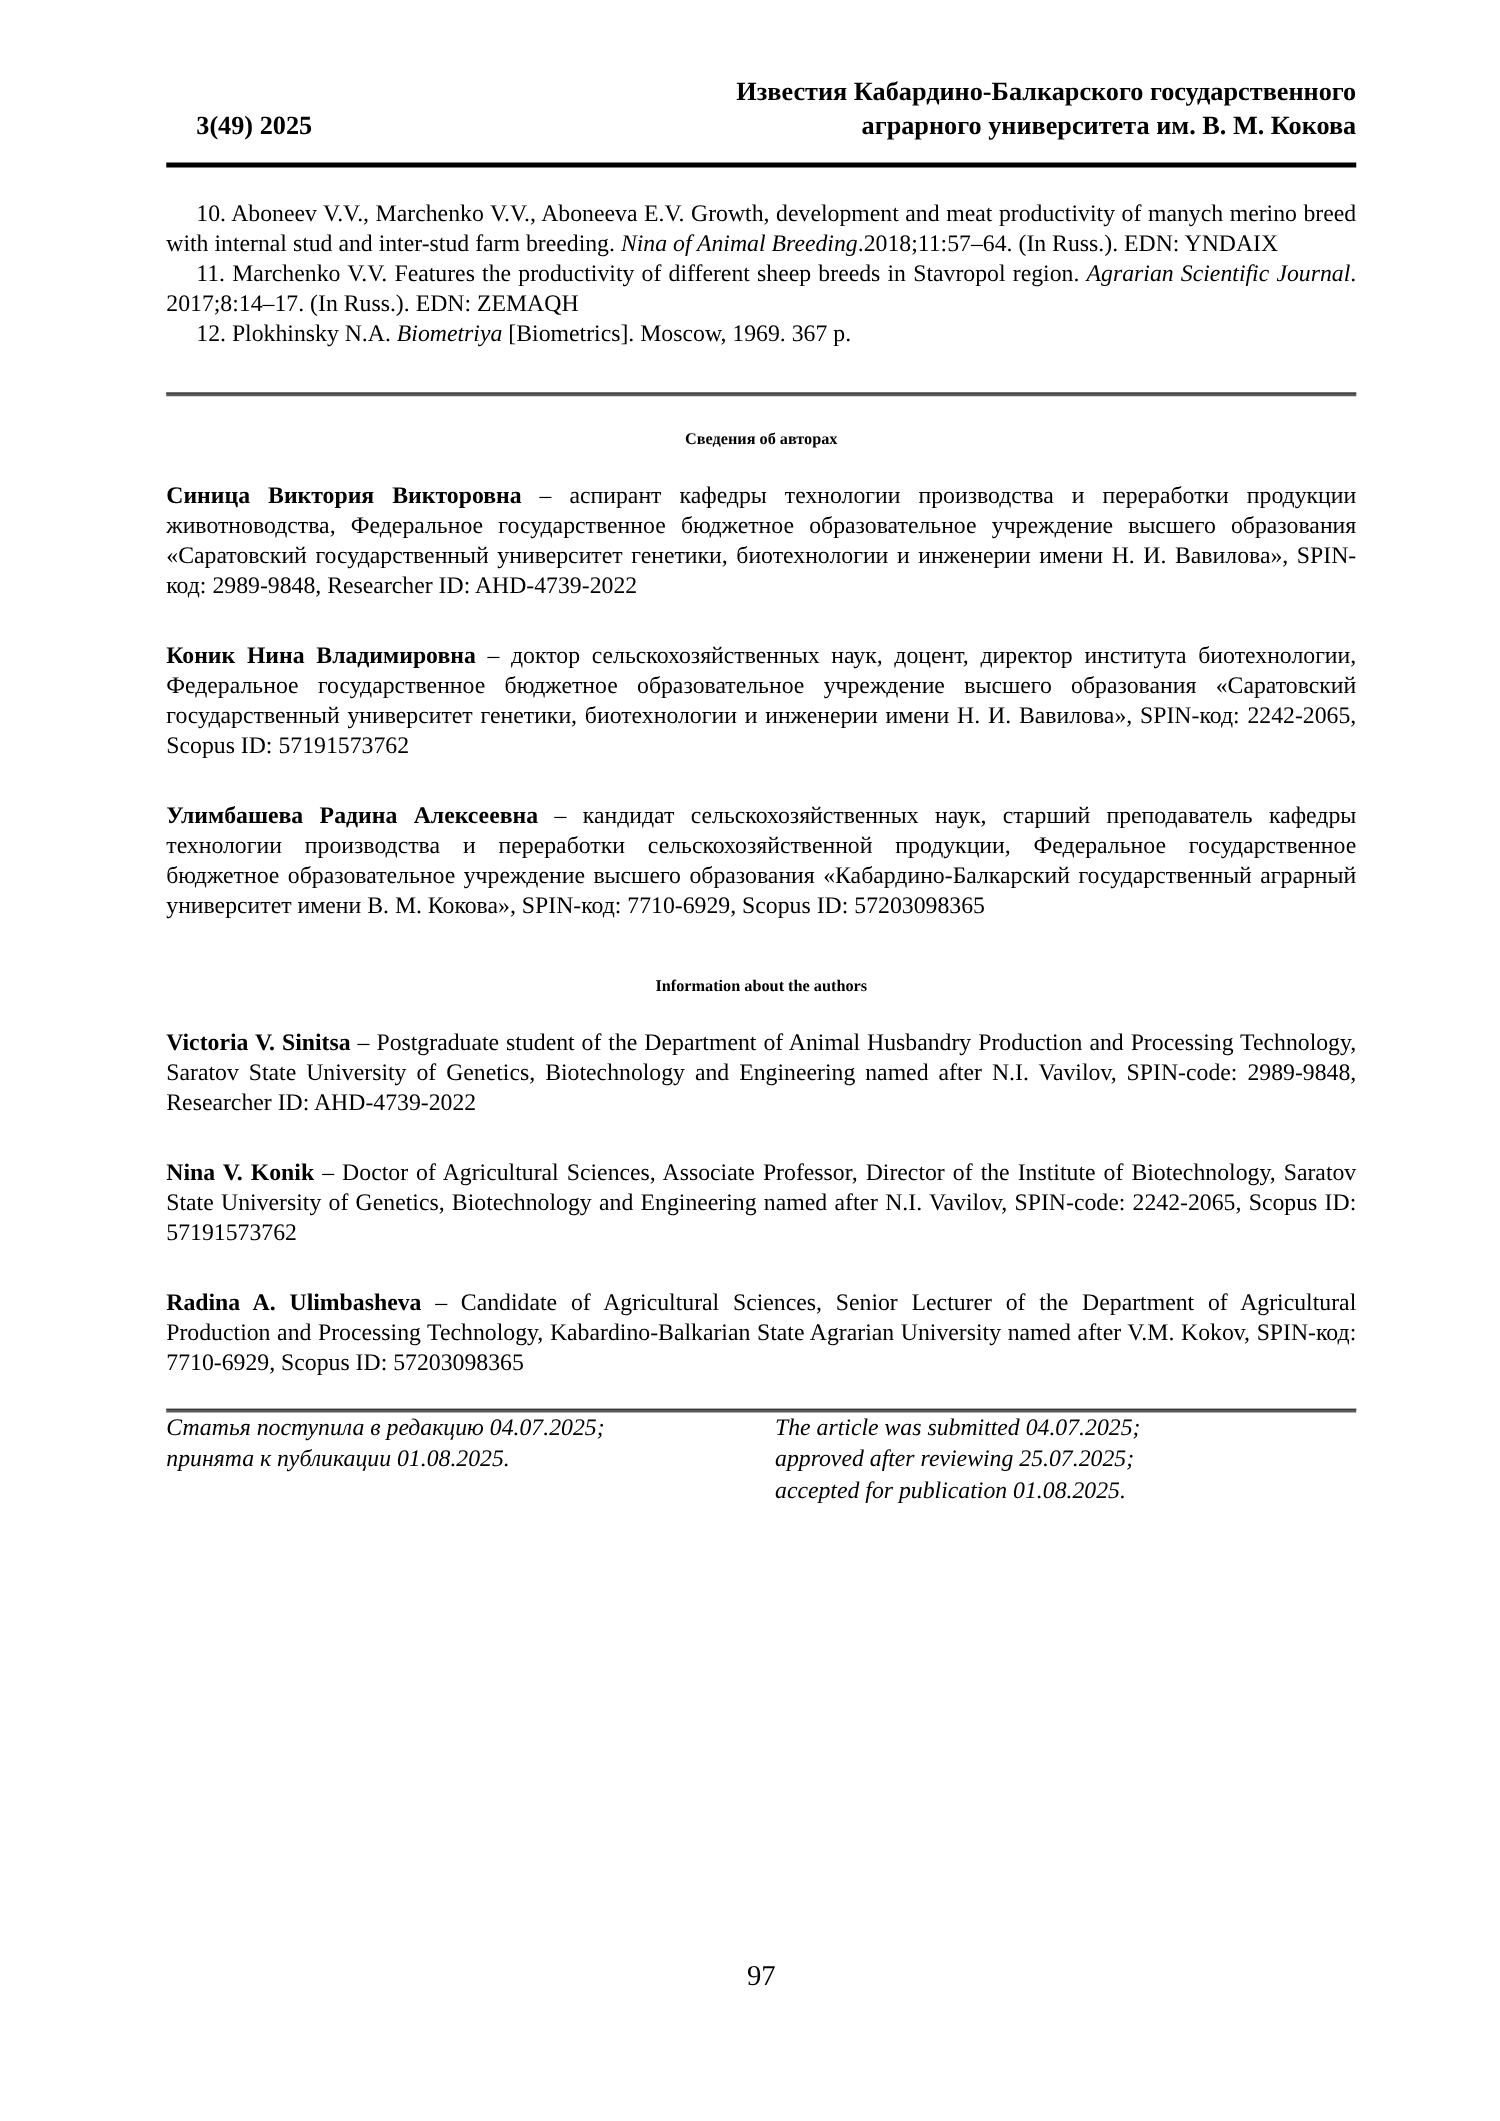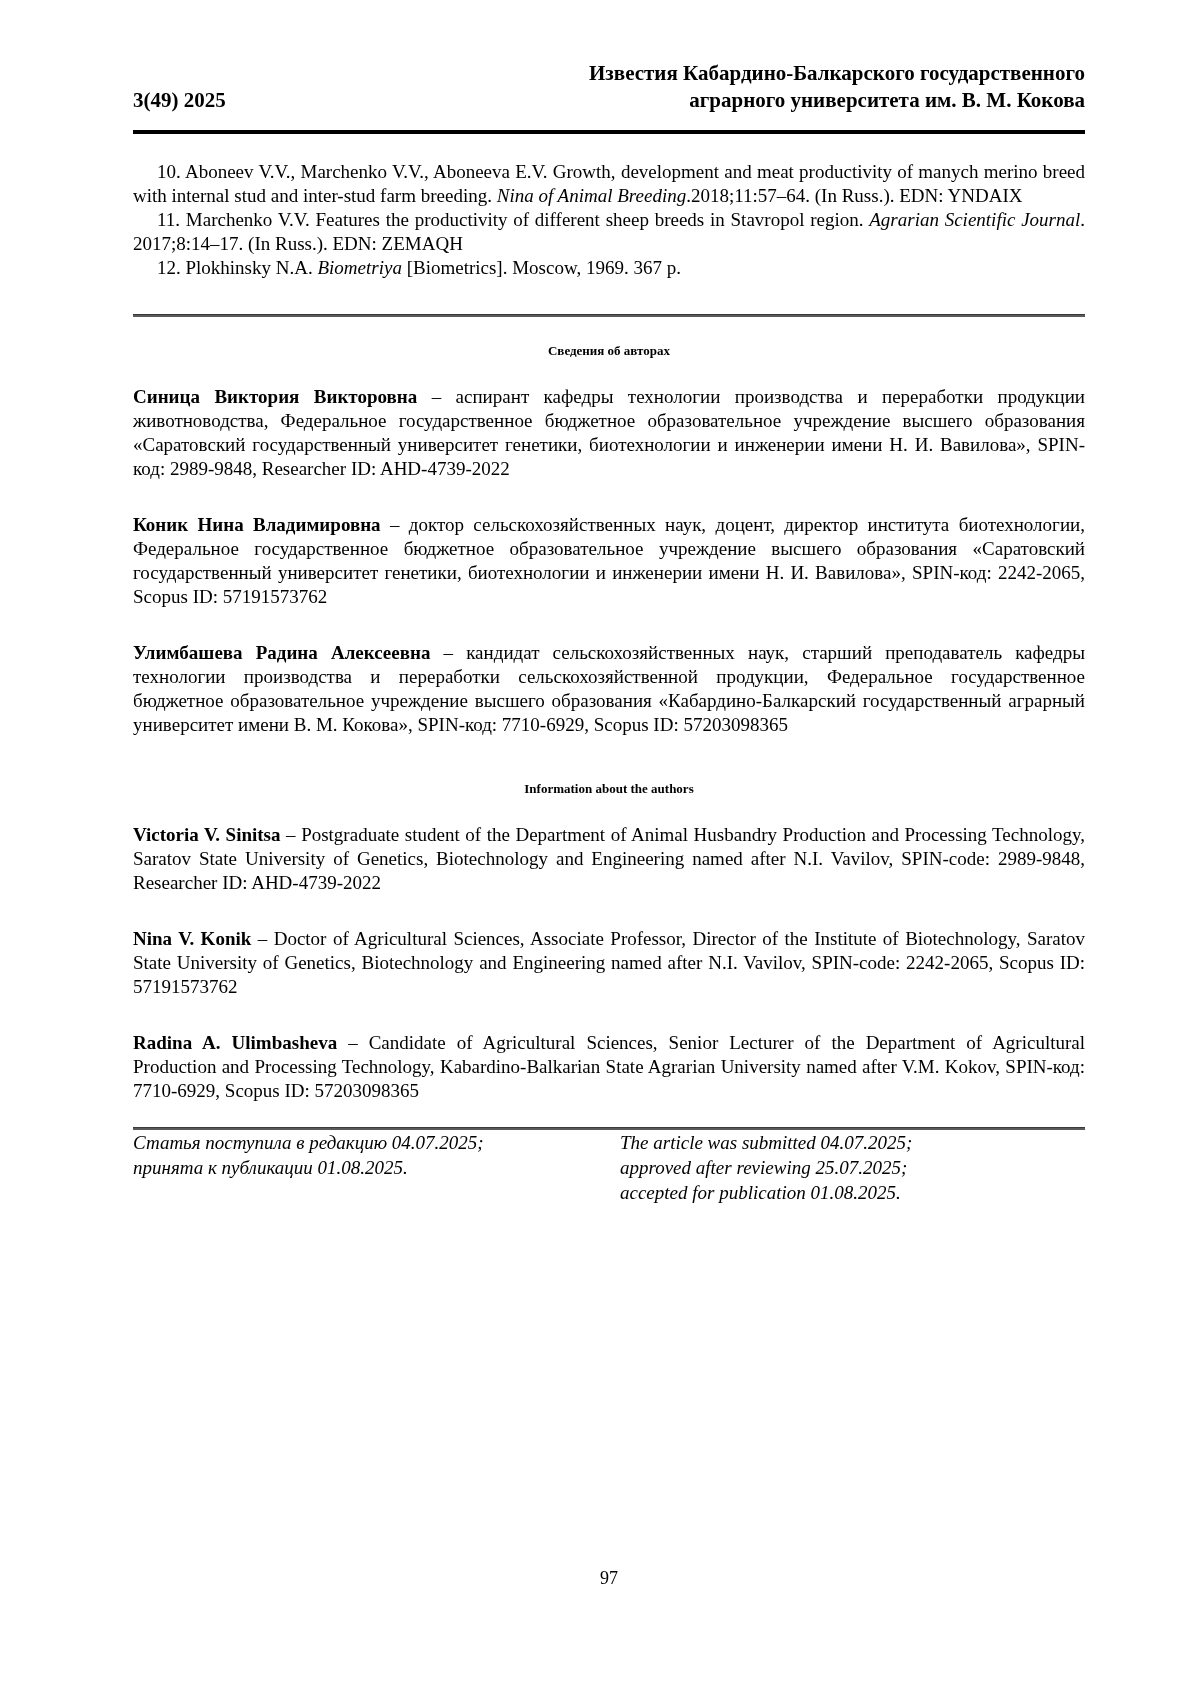--- a/index.html
+++ b/index.html
@@ -24,20 +24,21 @@
     display: flex;
     justify-content: space-between;
     align-items: flex-end;
     padding-top: 60px;
   }
   .issue {
     font-size: 21px;
     font-weight: 700;
     line-height: 27px;
     white-space: nowrap;
+    margin-left: 24px;
   }
   .journal {
     font-size: 21px;
     font-weight: 700;
     line-height: 27px;
     text-align: right;
   }
   .rule-thick {
     height: 4px;
     background: #000000;
@@ -86,21 +87,21 @@
   }
   .dates-col.left { width: 487px; flex: 0 0 487px; }
   .dates-col.right { flex: 1; }
   
   .pageno {
     position: absolute;
     top: 1568px;
     left: 133px;
     width: 952px;
     text-align: center;
-    font-size: 18px;
+    font-size: 23px;
   }
 </style>
 </head>
 <body>
 
 <div class="page">
   <div class="content">
 
     <header class="header">
       <div class="issue">3(49) 2025</div>

